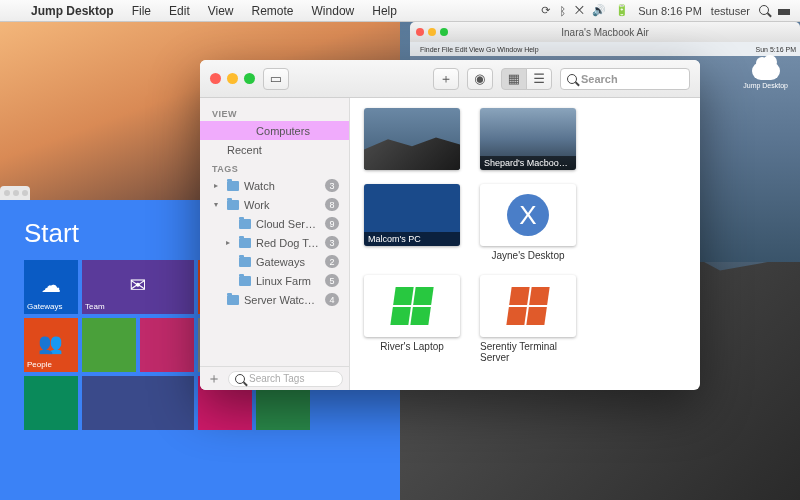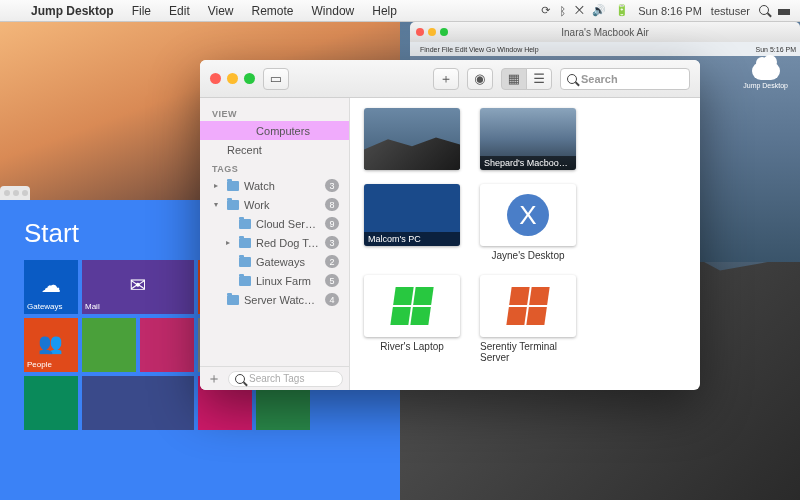--- a/index.html
+++ b/index.html
@@ -185,21 +185,21 @@
   </div>
 <div class="win8">
   <div class="start-label">Start</div>
   <div class="tiles" id="win8-tiles">
       <div class="tile" style="background: rgb(10, 91, 196);">
         <span class="ico">☁</span>
         <span>Gateways</span>
       </div>
       <div class="tile wide" style="background: rgb(90, 58, 154);">
         <span class="ico">✉</span>
-        <span>Mail</span>
+        <span>Team</span>
       </div>
       <div class="tile wide" style="background: rgb(224, 74, 26);">
         <span class="ico">☀</span>
       </div>
       <div class="tile" style="background: rgb(0, 175, 240);">
         <span class="ico">S</span>
         <span>Skype</span>
       </div>
       <div class="tile" style="background: rgb(224, 74, 26);">
         <span class="ico">👥</span>

